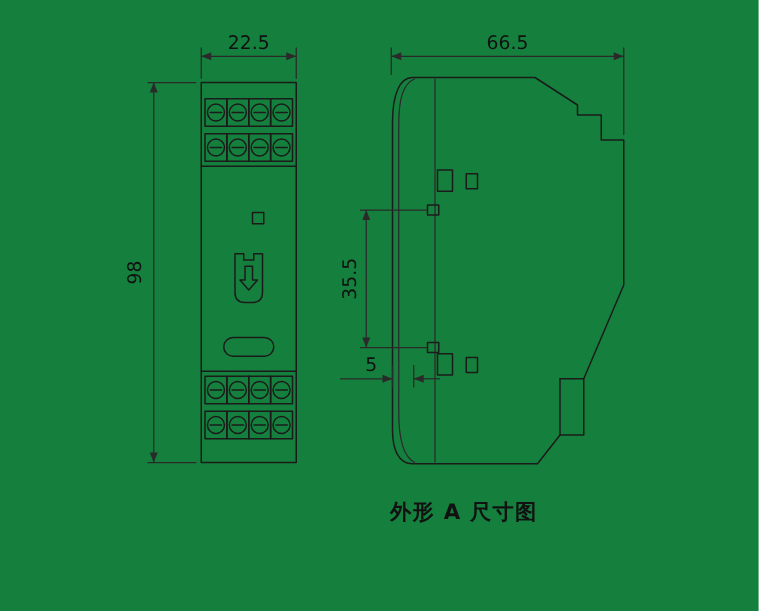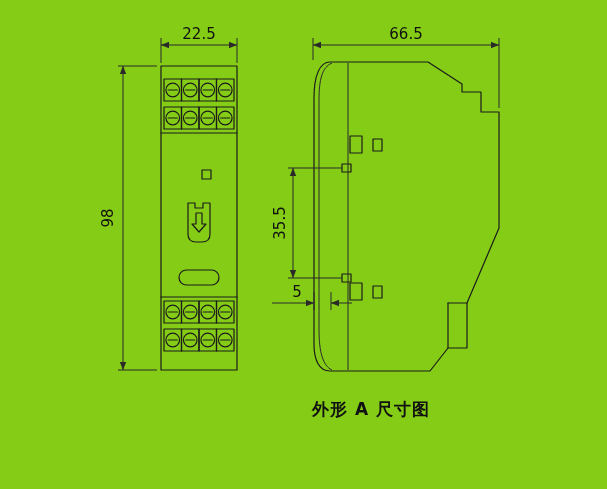--- a/index.html
+++ b/index.html
@@ -5,21 +5,21 @@
   html, body {
     margin: 0;
     padding: 0;
     background: #ffffff;
     font-family: "DejaVu Sans", sans-serif;
   }
   .canvas {
     position: relative;
     width: 607px;
     height: 489px;
-    background: #84cc16;
+    background: #15803d;
     overflow: hidden;
   }
   svg { display: block; }
   .ln {
     stroke: #1b1b1b;
     stroke-width: 1.2;
     fill: none;
     stroke-linejoin: round;
     stroke-linecap: round;
   }

